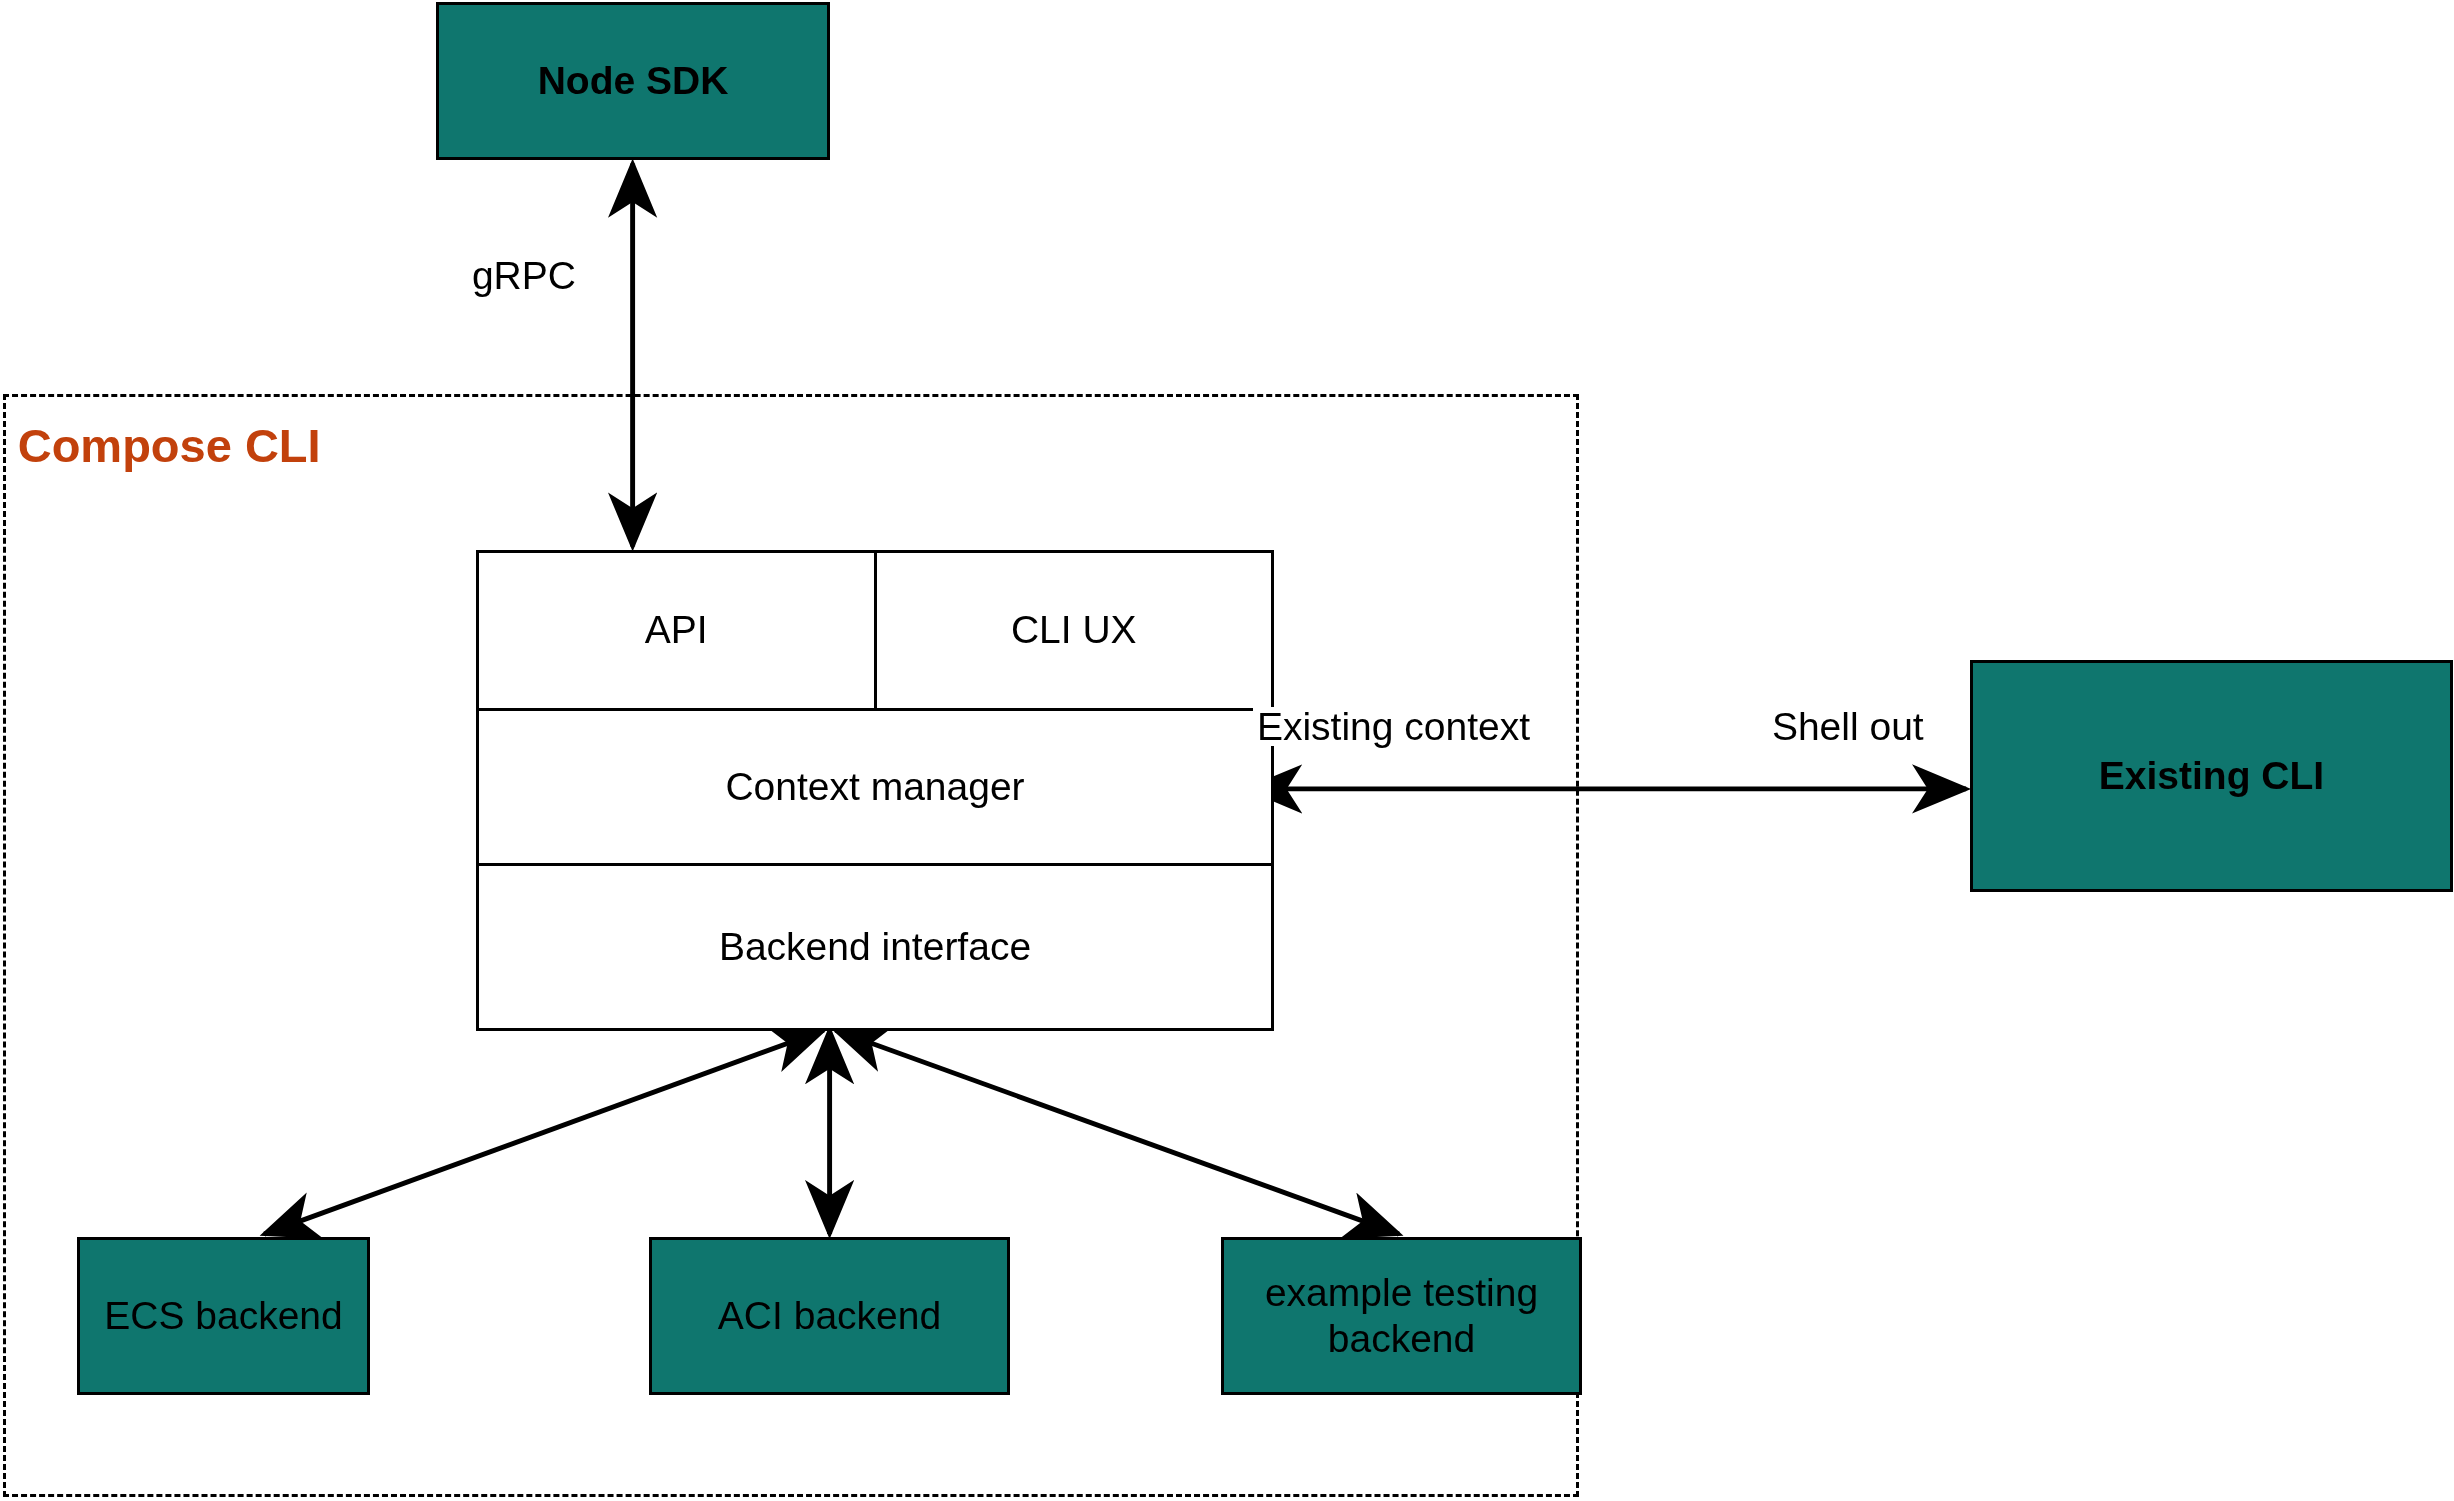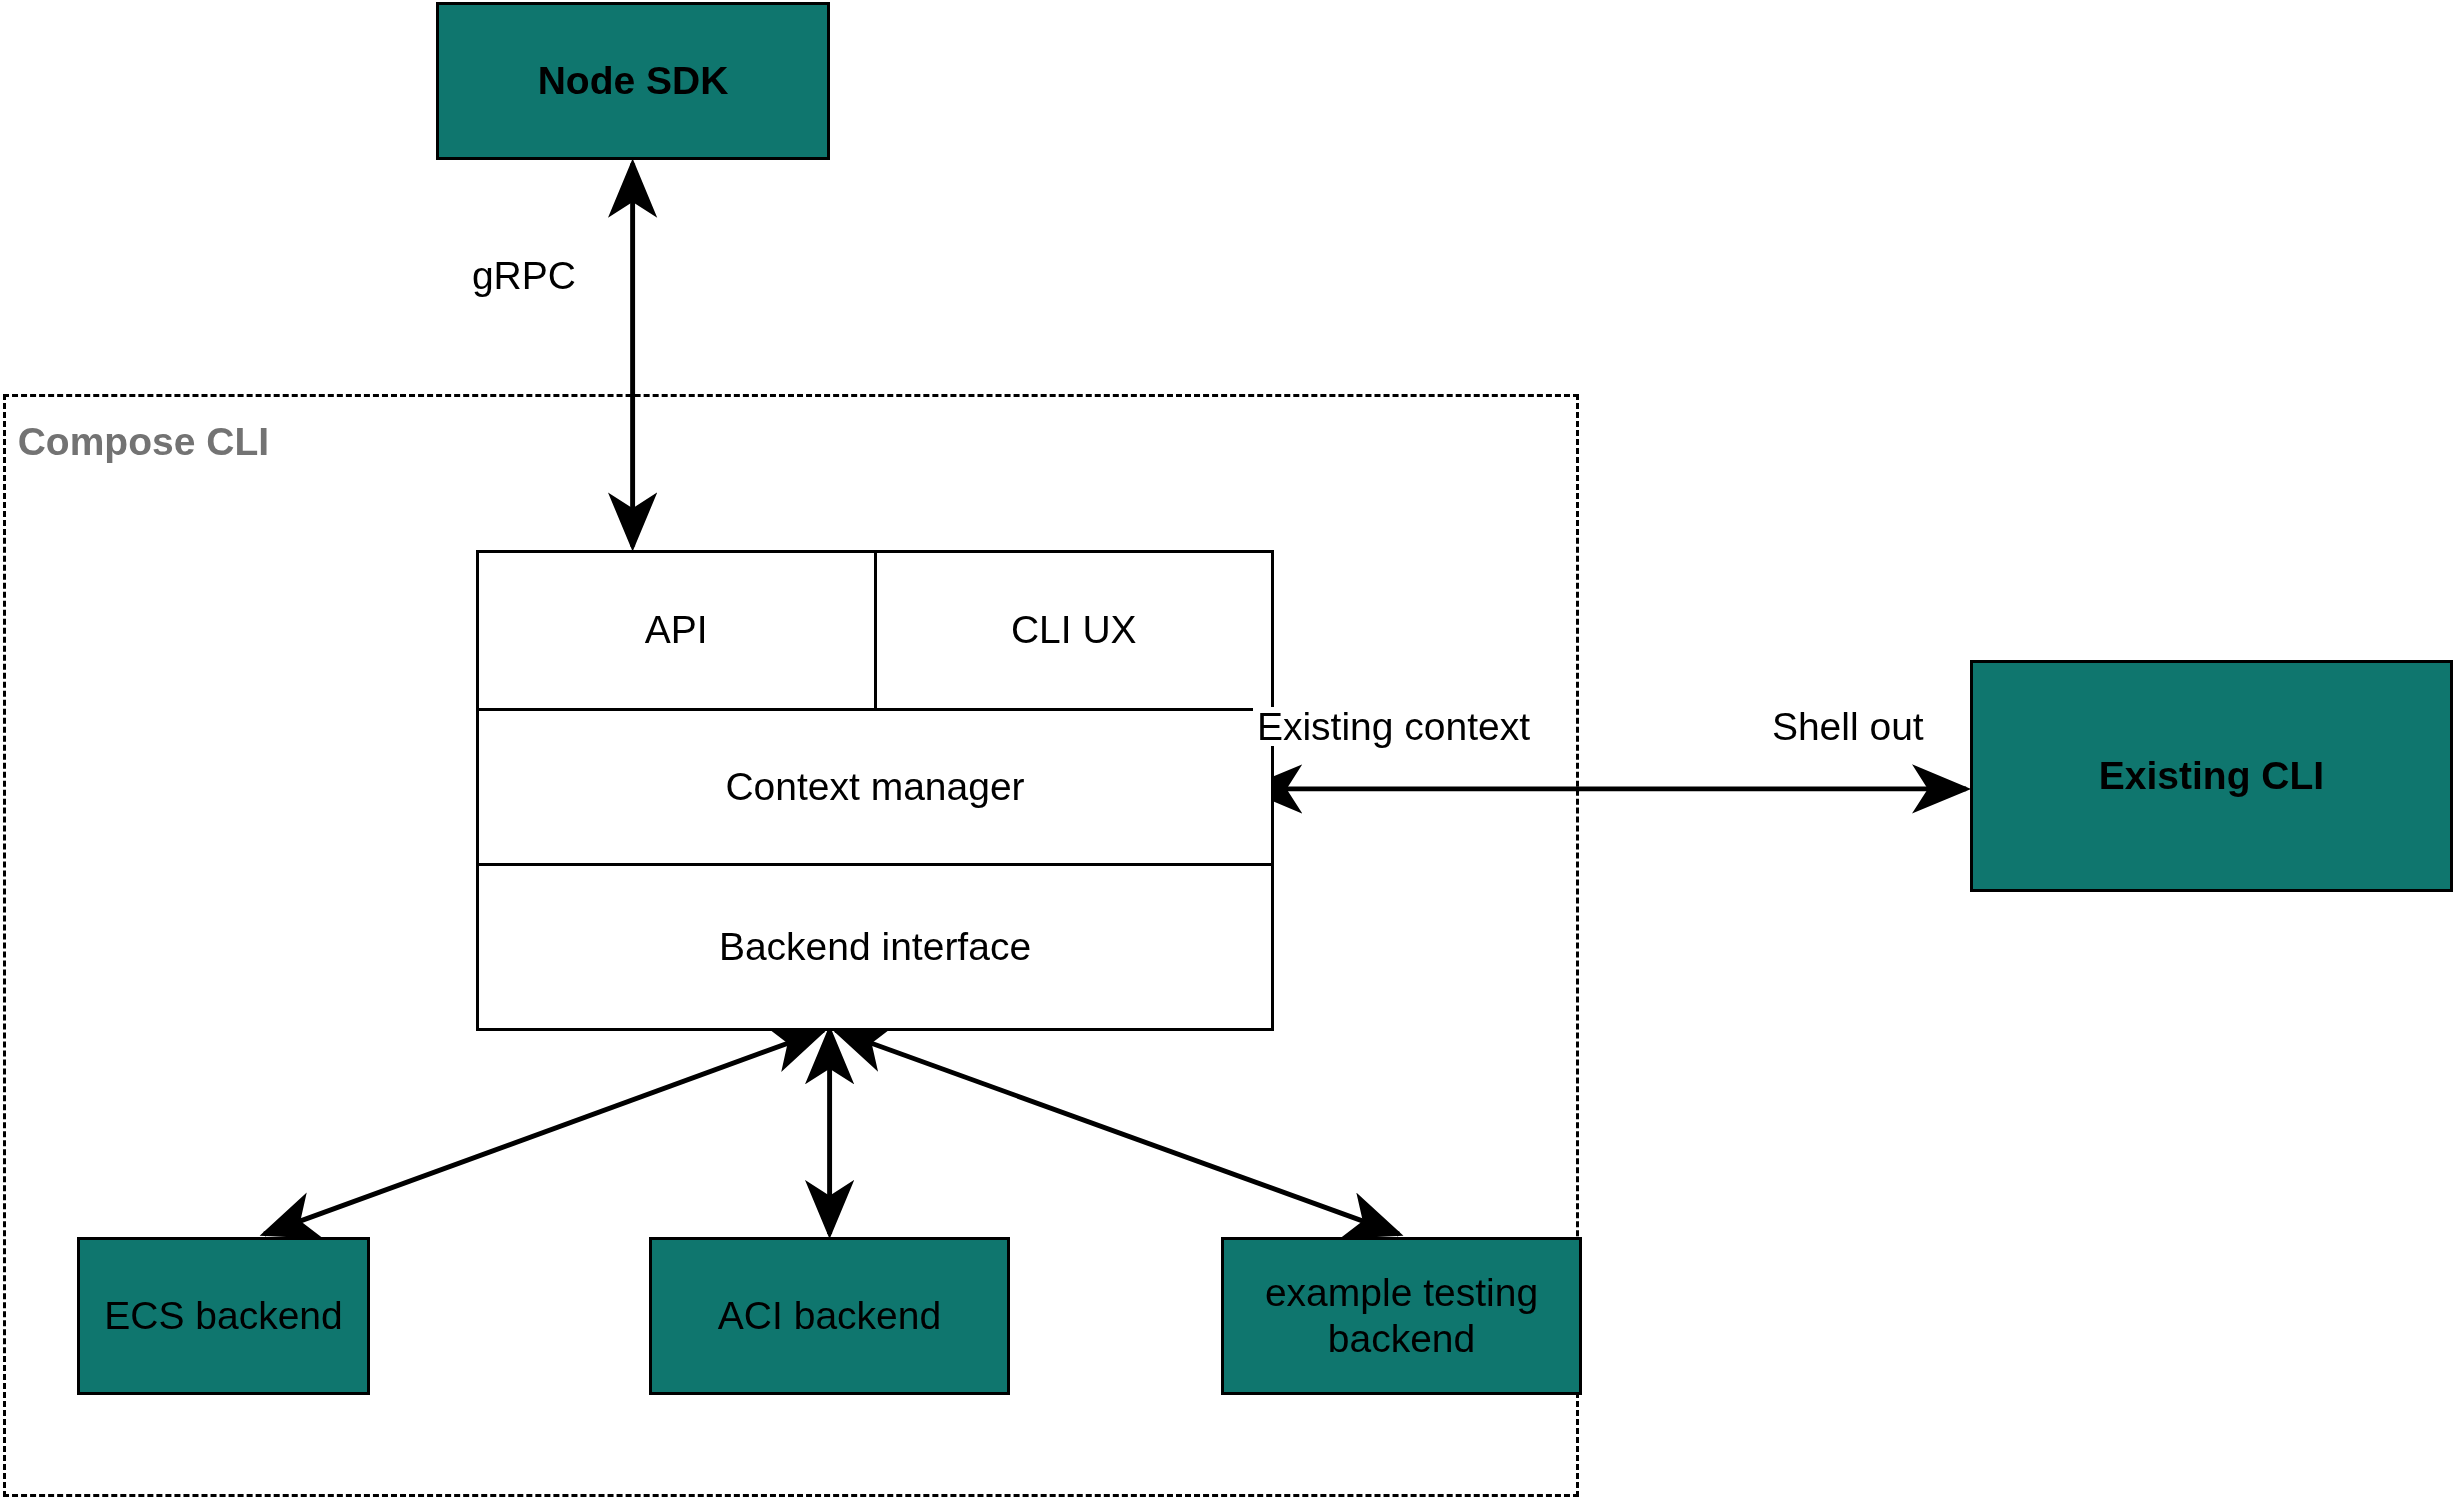--- a/index.html
+++ b/index.html
@@ -41,23 +41,23 @@
 
   .group-box {
     position: absolute;
     box-sizing: border-box;
     border: 3.9px dashed #000000;
     background: transparent;
     z-index: 1;
   }
   .group-label {
     position: absolute;
-    font-size: 39px;
+    font-size: 47px;
     font-weight: bold;
-    color: #737373;
+    color: #c2410c;
     white-space: nowrap;
     z-index: 4;
     background: #ffffff;
     line-height: 1;
   }
   .edge-label {
     position: absolute;
     font-size: 39px;
     color: #000000;
     white-space: nowrap;

